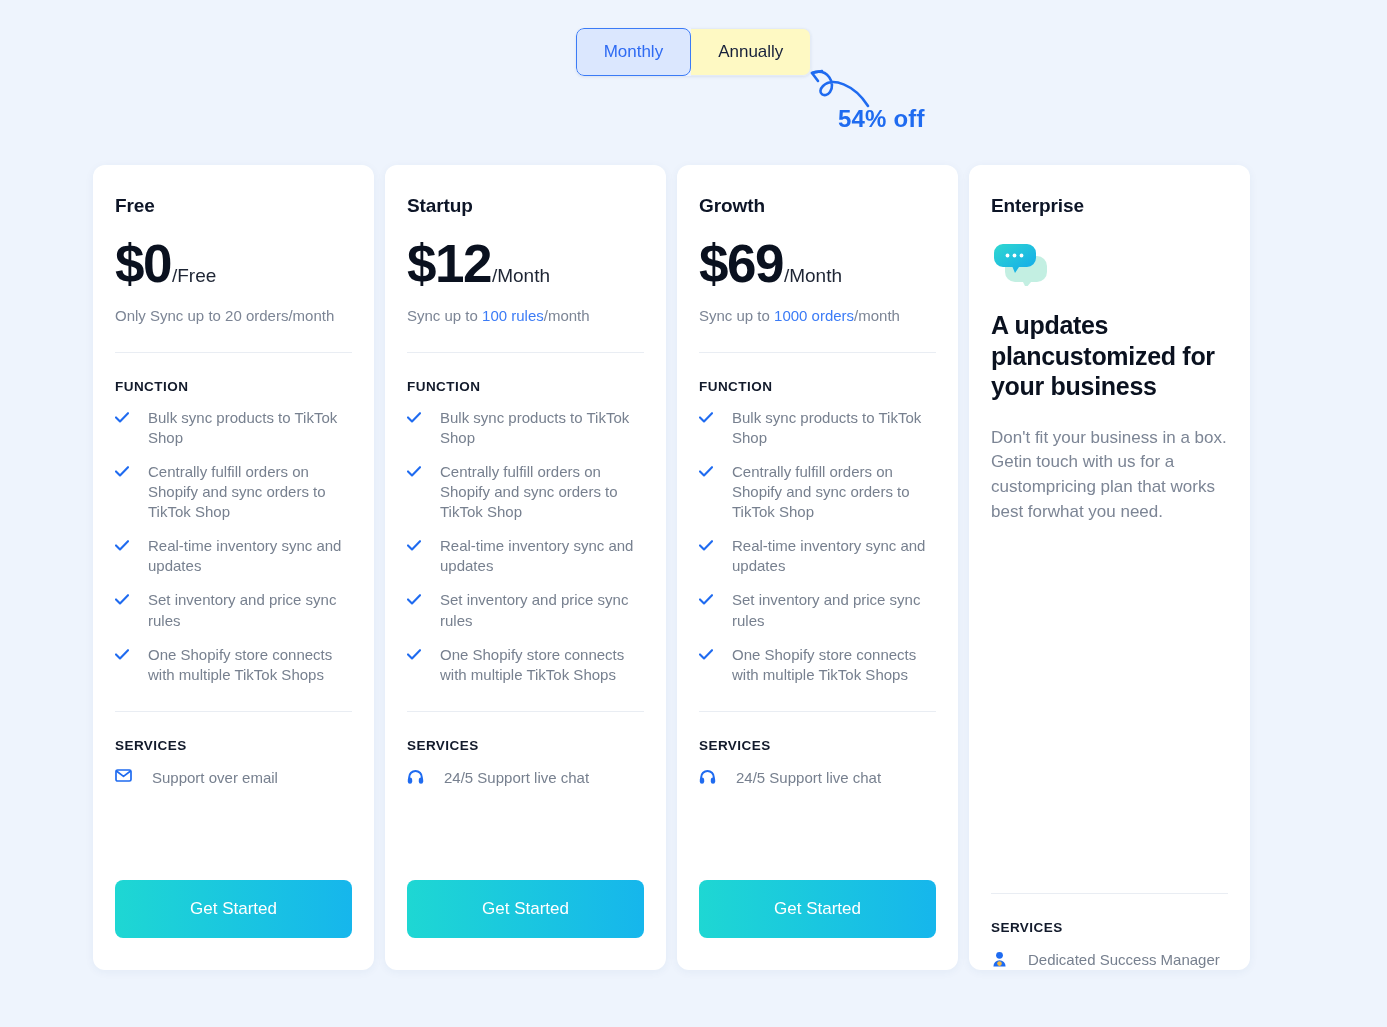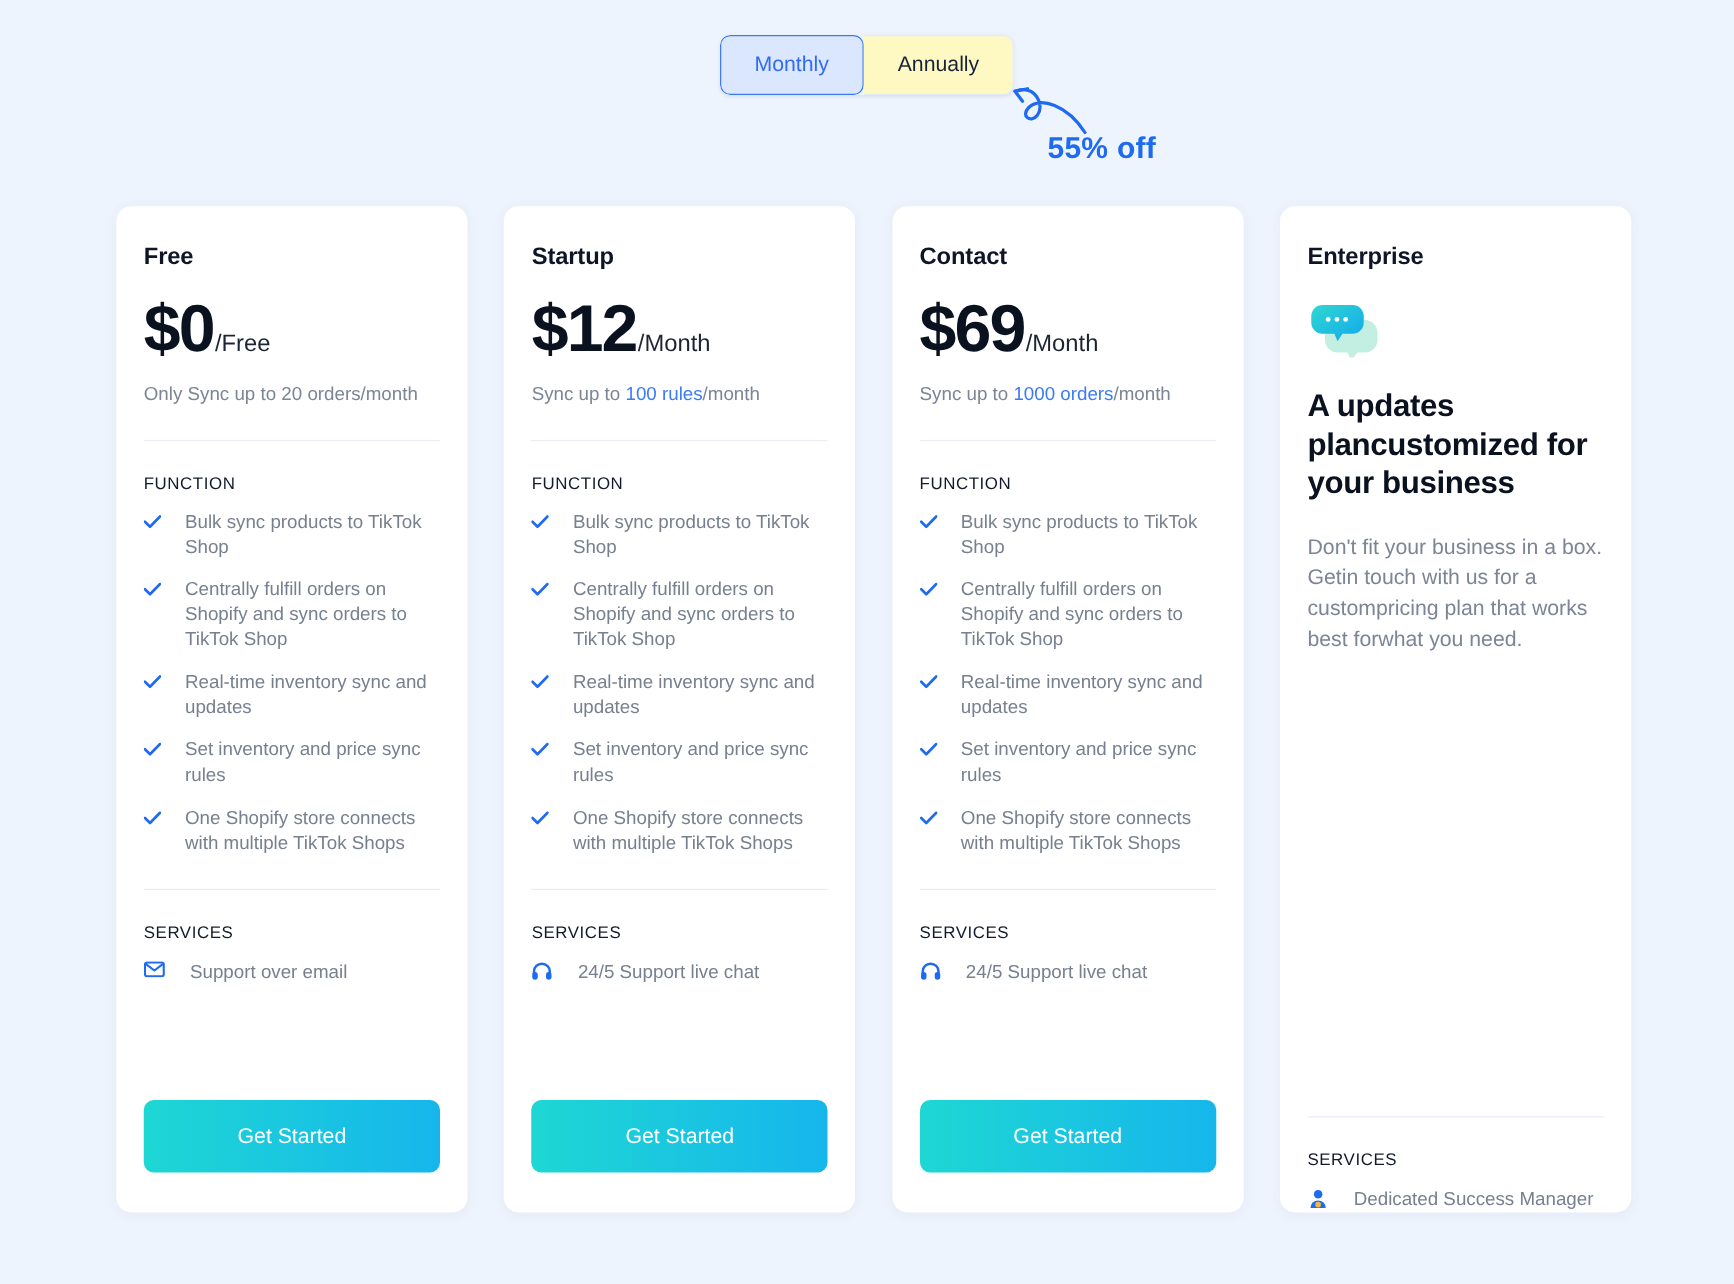--- a/index.html
+++ b/index.html
@@ -69,21 +69,20 @@
   }
 
   
   .cards {
     position: absolute;
     top: 165px;
     left: 93px;
     width: 1212px;
     display: flex;
     gap: 11px;
-    justify-content: space-between;
   }
   .card {
     width: 281px;
     background: #ffffff;
     border-radius: 12px;
     padding: 30px 22px 0 22px;
     box-shadow: 0 2px 10px rgba(40, 70, 130, 0.055);
     height: 805px;
     position: relative;
     display: flex;
@@ -124,21 +123,21 @@
   .price-note .hl { color: #3b7bf6; }
 
   .divider {
     height: 1px;
     background: #e9edf3;
     margin: 26px 0 0 0;
   }
 
   .section-title {
     font-size: 13.5px;
-    font-weight: normal;
+    font-weight: bold;
     color: #121a2b;
     letter-spacing: 0.45px;
     margin-top: 26px;
   }
 
   .feature-list { margin-top: 14px; }
   .feature {
     display: flex;
     align-items: flex-start;
     margin-bottom: 14px;
@@ -220,21 +219,21 @@
     <div class="seg active">Monthly</div>
     <div class="seg">Annually</div>
   </div>
 </div>
 
 <svg class="arrow-doodle" viewBox="0 0 72 48">
   <path d="M6 11 C 22 5, 30 22, 24 30 C 19 37, 10 31, 17 24 C 26 15, 48 22, 62 44" fill="none" stroke="#1f6bf0" stroke-width="2.6" stroke-linecap="round"></path>
   <path d="M6 11 L 16 9 M6 11 L 12 19" fill="none" stroke="#1f6bf0" stroke-width="2.6" stroke-linecap="round"></path>
 </svg>
 
-<div class="discount">55% off</div>
+<div class="discount">54% off</div>
 
 <div class="cards">
 
   <div class="card">
     <div class="plan-name">Free</div>
     <div class="price-row">
       <span class="price-amount">$0</span>
       <span class="price-period">/Free</span>
     </div>
     <div class="price-note">
@@ -340,21 +339,21 @@
             <rect x="0.8" y="8.6" width="4.4" height="6.2" rx="2.2" fill="#1f6bf0"></rect>
             <rect x="11.8" y="8.6" width="4.4" height="6.2" rx="2.2" fill="#1f6bf0"></rect>
           </svg>
       </span>
       <div class="service-text">24/5 Support live chat</div>
     </div>
     <button class="cta">Get Started</button>
   </div>
 
   <div class="card">
-    <div class="plan-name">Contact</div>
+    <div class="plan-name">Growth</div>
     <div class="price-row">
       <span class="price-amount">$69</span>
       <span class="price-period">/Month</span>
     </div>
     <div class="price-note">
       <span>Sync up to </span><span class="hl">1000 orders</span><span>/month</span>
     </div>
     <div class="divider"></div>
     <div class="section-title">FUNCTION</div>
     <div class="feature-list">

